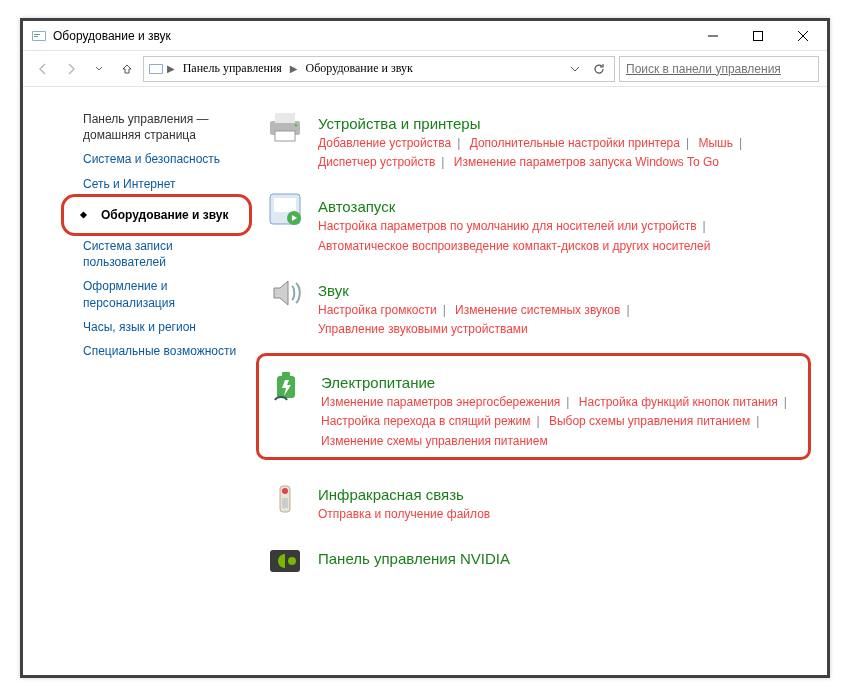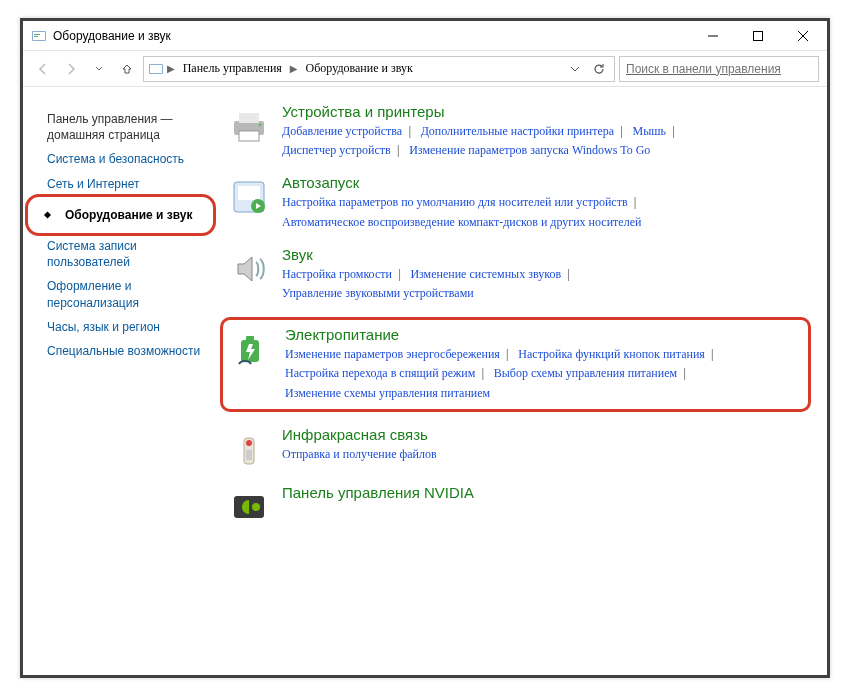--- a/index.html
+++ b/index.html
@@ -95,20 +95,21 @@
   width: 100%;
   background: transparent;
   text-decoration: underline;
 }
 
 
 .body {
   flex: 1;
   display: flex;
   overflow: hidden;
+  padding-left: 36px;
 }
 
 .sidebar {
   width: 195px;
   padding: 20px 10px 10px 18px;
   font-size: 12px;
 }
 .sidebar .item {
   display: block;
   color: #0a5a9c;
@@ -158,30 +159,30 @@
   flex: 0 0 42px;
   display: flex; align-items: center; justify-content: center;
   margin-top: 2px;
 }
 .cat-body { flex: 1; }
 .cat-title {
   color: #1a7f1a;
   font-size: 15px;
   margin-bottom: 2px;
   cursor: pointer;
+  margin-top: 12px;
 }
 .cat-links {
   font-size: 12px;
   line-height: 1.6;
   color: #0a5a9c;
 }
 .cat-links .lnk {
-  color: #1d4ed8;
+  color: #ef4444;
   cursor: pointer;
-  font-family: Liberation Serif, serif;
 }
 .cat-links .lsep {
   color: #888;
   padding: 0 6px;
 }
 .cat.highlight {
   border: 3px solid #d63b2a;
   border-radius: 10px;
   padding: 6px 8px;
   margin-left: -8px;

